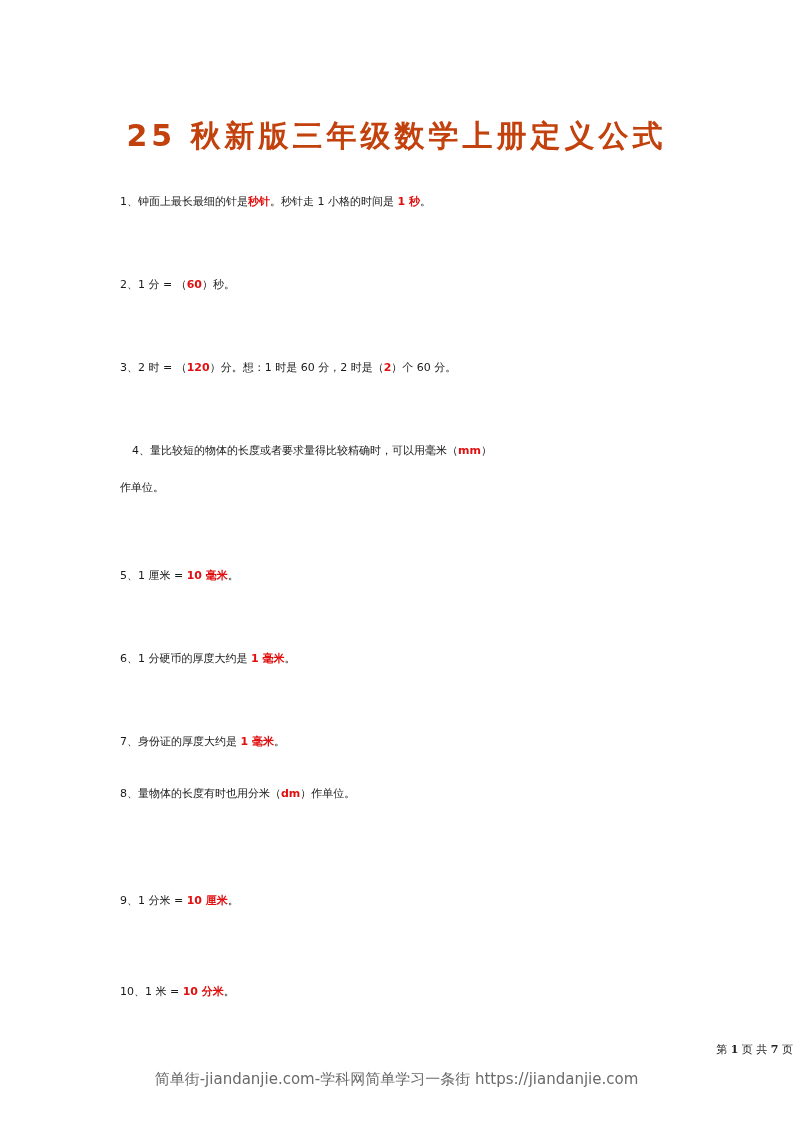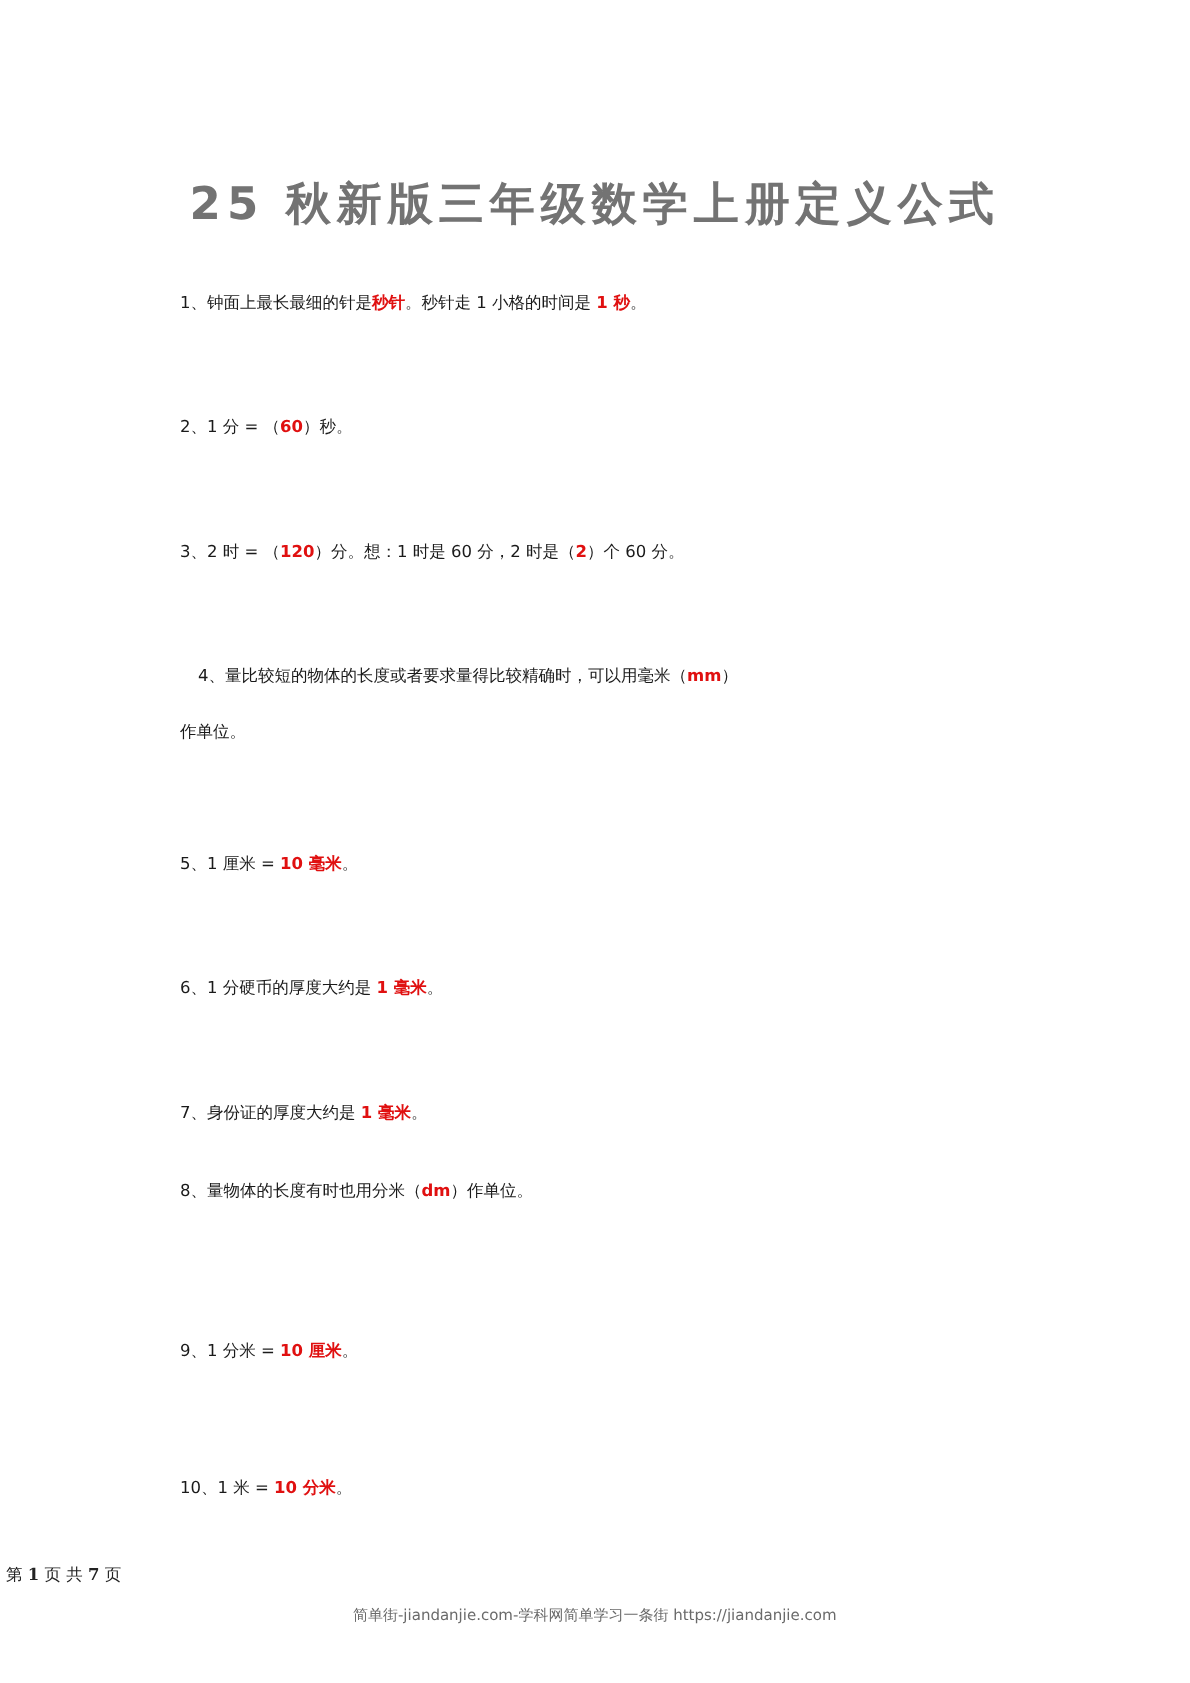--- a/index.html
+++ b/index.html
@@ -1,26 +1,26 @@
 <!DOCTYPE html>
 <html><head>
   <meta charset="utf-8">
   <style>
     html, body { margin: 0; padding: 0; background: #ffffff; }
     body { width: 793px; height: 1122px; position: relative; overflow: hidden;
            font-family: "DejaVu Sans", "Liberation Sans", sans-serif; color: #1a1a1a; }
     .title { position: absolute; left: 0; right: 0; top: 116px; text-align: center;
-             font-size: 30px; font-weight: bold; letter-spacing: 4px; color: #737373; }
+             font-size: 30px; font-weight: bold; letter-spacing: 4px; color: #c2410c; }
     .line { position: absolute; left: 120px; font-size: 11px; line-height: 20px; white-space: nowrap; }
     .red { color: #e01010; font-weight: bold; }
-    .pager { position: absolute; left: 4px; right: 0; top: 1042px; text-align: left;
+    .pager { position: absolute; left: 4px; right: 0; top: 1042px; text-align: right;
              font-family: "DejaVu Serif", "Liberation Serif", serif; font-size: 11px; color: #222; }
     .pager b { font-weight: bold; }
     .footer { position: absolute; left: 0; right: 0; top: 1070px; text-align: center;
-              font-size: 10px; color: #6a6a6a; }
+              font-size: 15px; color: #6a6a6a; }
   </style>
 </head>
 <body>
 
 <div>
   <div class="title">25 秋新版三年级数学上册定义公式</div>
   <div id="items">
       <div class="line" style="top: 192px;"><span>1、</span><span>钟面上最长最细的针是</span><span class="red">秒针</span><span>。秒针走 1 小格的时间是 </span><span class="red">1 秒</span><span>。</span></div>
       <div class="line" style="top: 275px;"><span>2、</span><span>1 分 = （</span><span class="red">60</span><span>）秒。</span></div>
       <div class="line" style="top: 358px;"><span>3、</span><span>2 时 = （</span><span class="red">120</span><span>）分。想：1 时是 60 分，2 时是（</span><span class="red">2</span><span>）个 60 分。</span></div>

